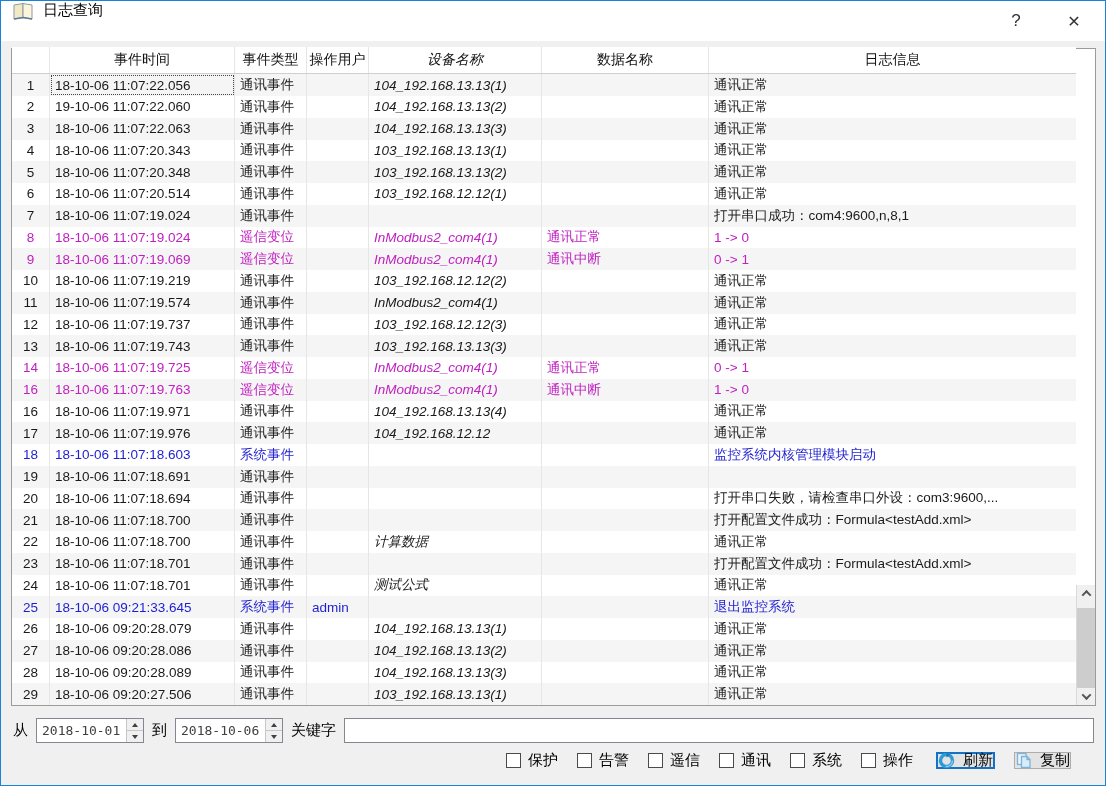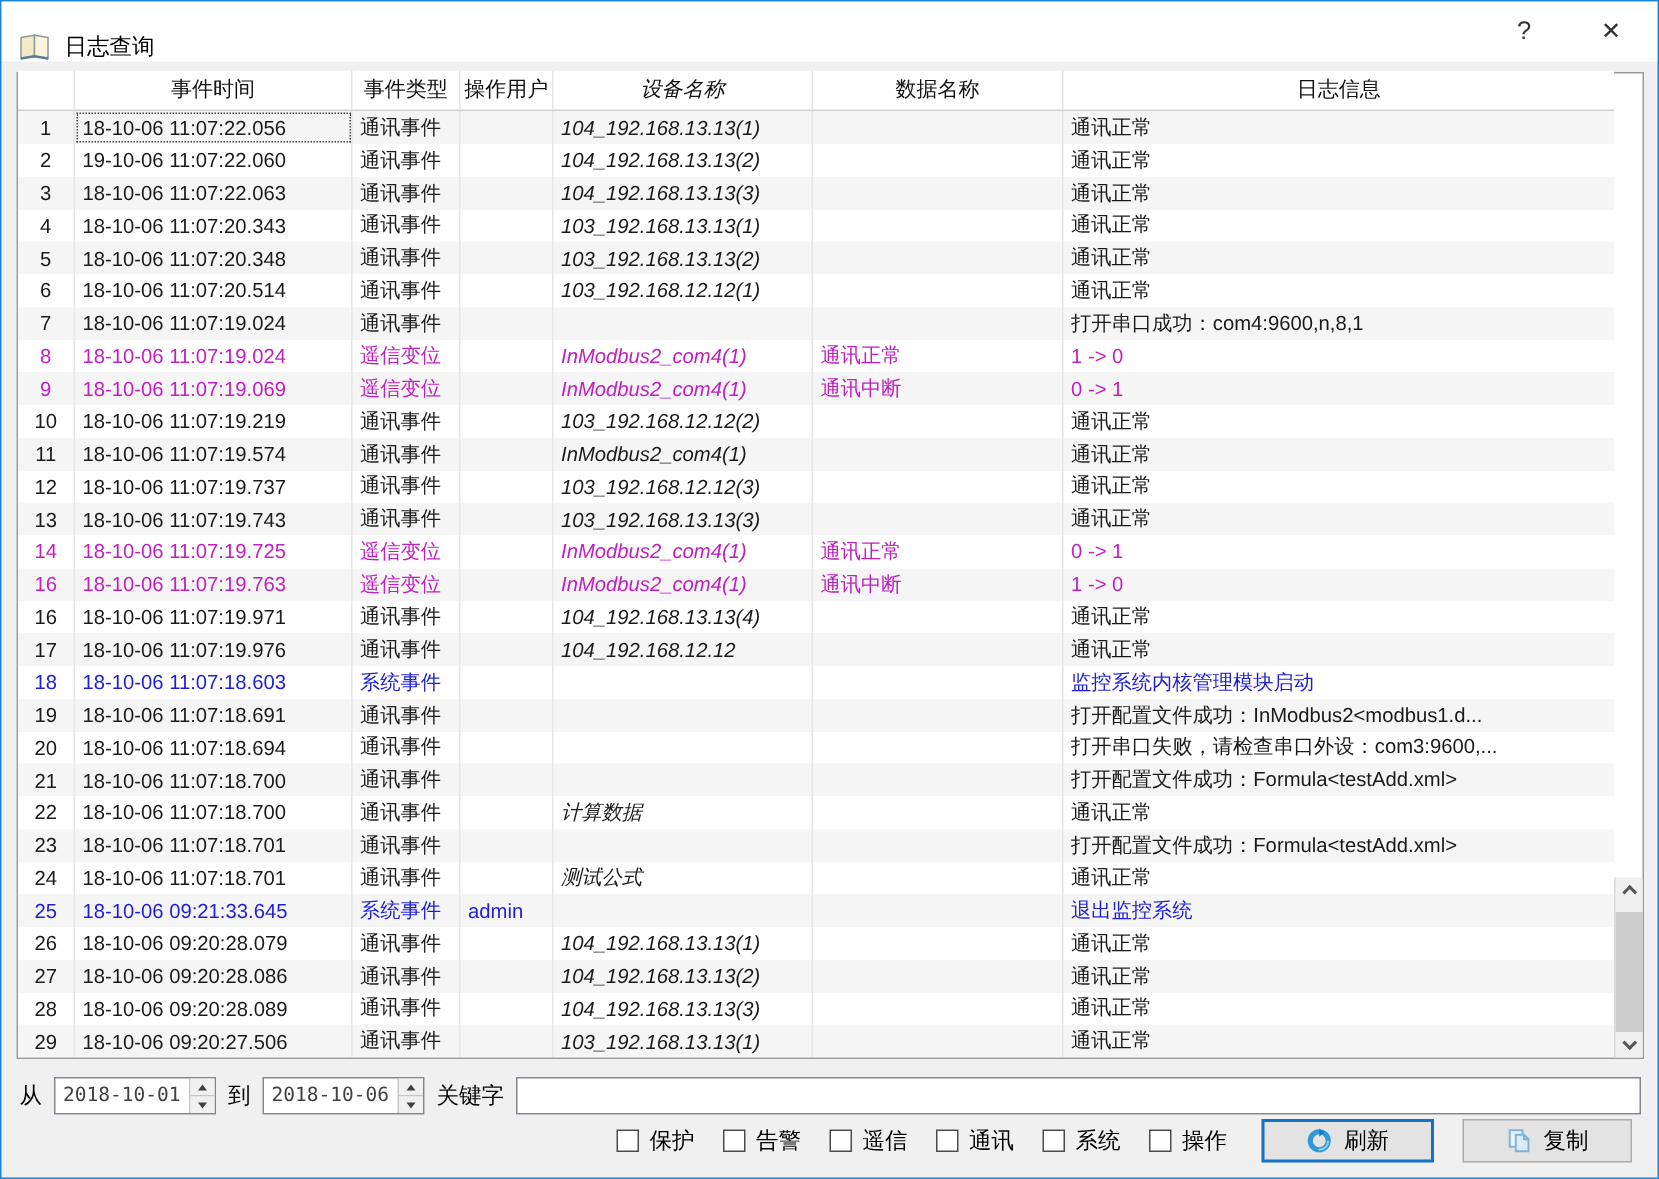--- a/index.html
+++ b/index.html
@@ -1,20 +1,20 @@
 <!DOCTYPE html>
 <html style="--magenta: #C020C0; --blue: #1E1ED2;"><head>
 <meta charset="utf-8">
 <style>
   * { margin:0; padding:0; box-sizing:border-box; }
   html,body { width:1106px; height:786px; font-family:"Liberation Sans","DejaVu Sans",sans-serif; }
   .window { position:absolute; inset:0; background:#F0F0F0; border:1px solid #1883D7; overflow:hidden; }
 
   
-  .titlebar { height:40px; background:#FFFFFF; display:flex; align-items:flex-end; padding-left:12px; position:relative; }
+  .titlebar { height:40px; background:#FFFFFF; display:flex; align-items:flex-start; padding-left:12px; position:relative; }
   .title-icon { width:22px; height:20px; display:flex; align-items:center; }
   .title-text { font-size:15px; color:#000; margin-left:8px; }
   .tb-btn { width:46px; height:40px; display:flex; align-items:center; justify-content:center; font-size:17px; color:#333; cursor:default; }
   .tb-btn.help { position:absolute; right:66px; top:0; }
   .tb-btn.close { position:absolute; right:8px; top:0; font-size:16px; }
 
   
   .table { position:absolute; left:10px; top:47px; width:1085px; height:658px; background:#FFFFFF; border:1px solid #9B9B9B; display:flex;align-items:flex-end; }
   .grid { flex:1; overflow:hidden; display:flex; flex-direction:column; }
   .thead { display:flex; height:27px; border-bottom:1px solid #CFCFCF; background:#FFFFFF; flex:0 0 auto; }
@@ -49,24 +49,24 @@
   .spinbox { display:flex; width:108px; height:25px; border:1px solid #828790; background:#fff; }
   .spin-text { flex:1; font-family:"DejaVu Sans Mono","Liberation Mono",monospace; font-size:13px; display:flex; align-items:center; padding-left:5px; color:#404040; }
   .spin-btns { width:17px; display:flex; flex-direction:column; border-left:1px solid #C6C6C6; }
   .spin-b { flex:1; background:#F0F0F0; display:flex; align-items:center; justify-content:center; }
   .spin-b.up { border-bottom:1px solid #C6C6C6; }
   .tri-up { width:0; height:0; border-left:3px solid transparent; border-right:3px solid transparent; border-bottom:4px solid #404040; }
   .tri-down { width:0; height:0; border-left:3px solid transparent; border-right:3px solid transparent; border-top:4px solid #404040; }
   .kw-input { flex:1; height:25px; border:1px solid #828790; background:#fff; font-size:14px; padding:0 4px; outline:none; font-family:inherit; }
 
   
-  .actionbar { position:absolute; right:17px; top:744px; height:31px; display:flex; align-items:center; gap:19px; font-size:15px; color:#000;justify-content:center; }
+  .actionbar { position:absolute; right:34px; top:744px; height:31px; display:flex; align-items:center; gap:19px; font-size:15px; color:#000;justify-content:center; }
   .cb { display:flex; align-items:center; gap:7px; }
   .cb .box { width:15px; height:15px; border:1px solid #4A4A4A; background:#fff; }
-  .btn { height:29px; display:flex; align-items:center; justify-content:center; gap:8px; background:#E3E3E3; border:1px solid #ADADAD; font-size:15px; padding:0 28px; font-family:inherit; }
+  .btn { height:17px; display:flex; align-items:center; justify-content:center; gap:8px; background:#E3E3E3; border:1px solid #ADADAD; font-size:15px; padding:0 0; font-family:inherit; }
   .btn.primary { border:2px solid #1273C6; margin-left:4px; }
 </style>
 </head>
 <body>
 
 <div class="window">
 
   <div class="titlebar">
     <span class="title-icon">
       <svg width="21" height="19" viewBox="0 0 21 19">
@@ -254,21 +254,20 @@
     <div class="c data"></div>
     <div class="c info">监控系统内核管理模块启动</div>
   </div>
           <div class="trow tone-default">
     <div class="c num">19</div>
     <div class="c time">18-10-06 11:07:18.691</div>
     <div class="c type">通讯事件</div>
     <div class="c user"></div>
     <div class="c device"></div>
     <div class="c data"></div>
-    <div class="c info">打开配置文件成功：InModbus2&lt;modbus1.d...</div>
   </div>
           <div class="trow tone-default">
     <div class="c num">20</div>
     <div class="c time">18-10-06 11:07:18.694</div>
     <div class="c type">通讯事件</div>
     <div class="c user"></div>
     <div class="c device"></div>
     <div class="c data"></div>
     <div class="c info">打开串口失败，请检查串口外设：com3:9600,...</div>
   </div>

